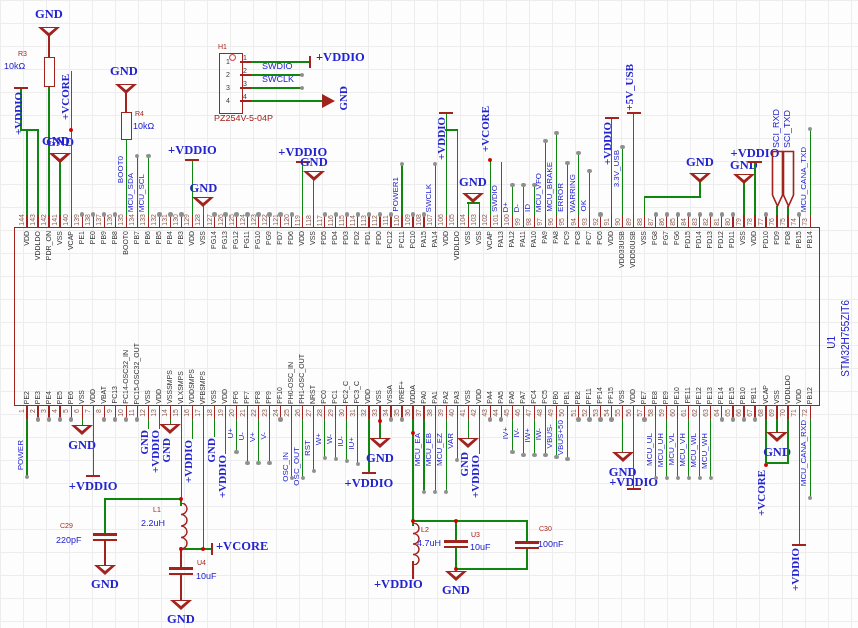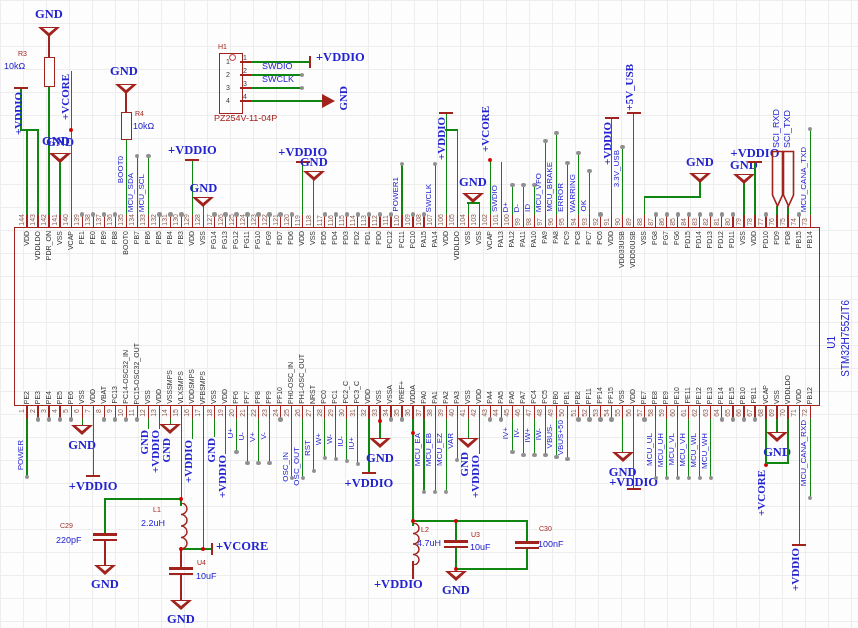--- a/index.html
+++ b/index.html
@@ -856,21 +856,21 @@
     <div class="t f7 csym" style="left: 153px; top: 506px;">L1</div>
     <div class="t s9 cblue" style="left: 141px; top: 519px;">2.2uH</div>
     <div style="left: 405px; top: 523px; width: 16px; height: 42px;"><svg width="16" height="42">
         <path d="M8,0 A6,5.25 0 1 1 8,10.5 A6,5.25 0 1 1 8,21.0 A6,5.25 0 1 1 8,31.5 A6,5.25 0 1 1 8,42.0" fill="none" stroke="#a2231d" stroke-width="1.5"></path>
       </svg></div>
     <div class="t f7 csym" style="left: 421px; top: 526px;">L2</div>
     <div class="t s9 cblue" style="left: 417px; top: 539px;">4.7uH</div>
     <div style="left: 219px; top: 53px; width: 22px; height: 59px; border: 1.6px solid rgb(162, 35, 29);"></div>
     <div style="left: 229px; top: 54px; width: 5px; height: 5px; border: 1.3px solid rgb(204, 34, 34); border-radius: 50%;"></div>
     <div class="t f7 csym" style="left: 218px; top: 43px;">H1</div>
-    <div class="t s9 csym" style="left: 214px; top: 114px;">PZ254V-11-04P</div>
+    <div class="t s9 csym" style="left: 214px; top: 114px;">PZ254V-5-04P</div>
     <div class="t f7 cname" style="left: 226px; top: 58px;">1</div>
     <div class="t f7 cname" style="left: 243px; top: 54px;">1</div>
     <div class="t f7 cname" style="left: 226px; top: 71px;">2</div>
     <div class="t f7 cname" style="left: 243px; top: 67px;">2</div>
     <div class="t f7 cname" style="left: 226px; top: 84px;">3</div>
     <div class="t f7 cname" style="left: 243px; top: 80px;">3</div>
     <div class="t f7 cname" style="left: 226px; top: 97px;">4</div>
     <div class="t f7 cname" style="left: 243px; top: 93px;">4</div>
     <div style="left: 322px; top: 94px; width: 0px; height: 0px; border-top: 7px solid transparent; border-bottom: 7px solid transparent; border-left: 13px solid rgb(162, 35, 29);"></div>
     <div class="vt serif11 cblue" style="left: 13px; top: 92px;">+VDDIO</div>

